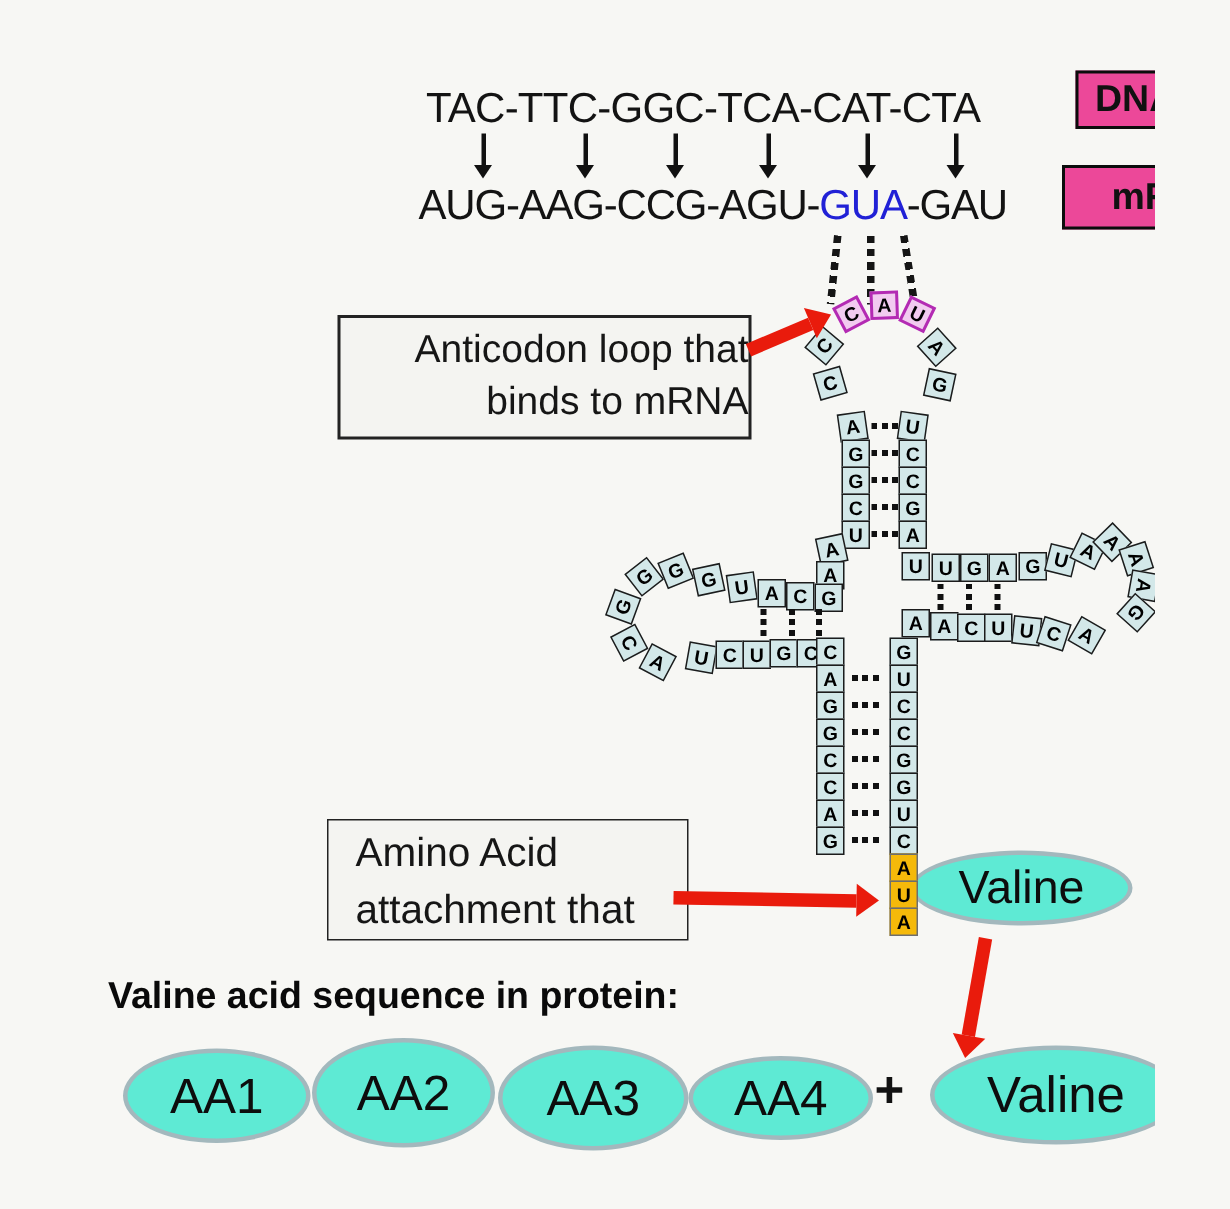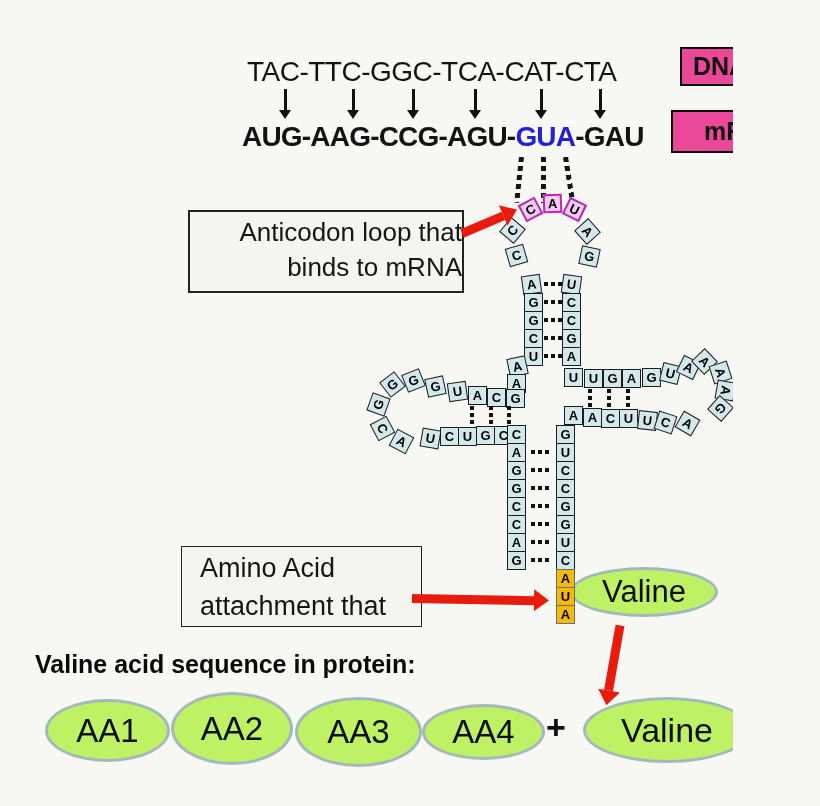--- a/index.html
+++ b/index.html
@@ -1,20 +1,20 @@
 <!DOCTYPE html>
 <html><head>
 <meta charset="utf-8">
 <style>
   html,body{margin:0;padding:0;background:#f7f7f4;}
   .stage{position:relative;width:733px;height:806px;background:#f7f7f4;overflow:hidden;
-         font-family:"Liberation Sans",sans-serif;color:#111;}
+         font-family:"Liberation Sans",sans-serif;color:#111;margin-left:37px;}
   .seq{position:absolute;white-space:nowrap;color:#131313;}
   #dna-seq{left:247px;top:56px;font-size:28px;letter-spacing:-0.5px;}
-  #mrna-seq{left:242px;top:121px;font-size:28px;font-weight:bold;letter-spacing:-0.8px;}
+  #mrna-seq{left:242px;top:121px;font-size:28px;font-weight:normal;letter-spacing:-0.8px;}
   #mrna-seq .codon{color:#2121d6;}
   .tag{position:absolute;background:#ec4899;border:2px solid #0c0c0c;
        font-weight:bold;font-size:25px;padding:3px 11px;z-index:3;}
   #tag-dna{left:680px;top:47px;}
   #tag-mrna{left:671px;top:110px;padding:5px 31px;}
   #tag-trna{left:671px;top:276px;}
   .callout{position:absolute;background:#f4f4f1;border:2px solid #222;color:#161616;z-index:4;}
   #anticodon-callout{left:188px;top:210px;width:272px;height:76px;text-align:right;
        font-size:26px;line-height:35px;padding-top:3px;}
   #amino-callout{left:181px;top:546px;width:221px;height:77px;border-width:1px;
@@ -33,21 +33,21 @@
       background:repeating-linear-gradient(180deg,#111 0 4px,transparent 4px 7px);}
   .dlink{position:absolute;width:5px;transform-origin:50% 0;
       background:repeating-linear-gradient(180deg,#151515 0 5px,transparent 5px 9px);}
   .barrow{position:absolute;width:3px;height:21px;background:#111;}
   .barrow::after{content:"";position:absolute;left:-5px;top:21px;width:0;height:0;
       border:6.5px solid transparent;border-bottom:0;border-top:9px solid #111;}
   .ra{position:absolute;height:9px;background:#e91b0c;transform-origin:0 50%;}
   .ra::after{content:"";position:absolute;right:-15px;top:-7px;width:0;height:0;
       border-left:15px solid #e91b0c;border-top:11.5px solid transparent;
       border-bottom:11.5px solid transparent;}
-  .ell{position:absolute;background:#bef264;border:3px solid #a3b8bd;border-radius:50%;
+  .ell{position:absolute;background:#5eead4;border:3px solid #a3b8bd;border-radius:50%;
       display:flex;align-items:center;justify-content:center;color:#0d0d0d;
       box-sizing:border-box;}
   #valine-trna{left:570px;top:567px;width:148px;height:50px;font-size:31px;z-index:1;}
   #valine-new{left:583px;top:697px;width:168px;height:66px;font-size:34px;z-index:2;}
   .aa{font-size:33px;z-index:2;}
   #plus{position:absolute;left:546px;top:708px;font-weight:bold;font-size:34px;color:#111;}
   #protein-heading{position:absolute;left:35px;top:650px;font-weight:bold;font-size:25px;color:#0a0a0a;}
 </style>
 </head>
 <body>

